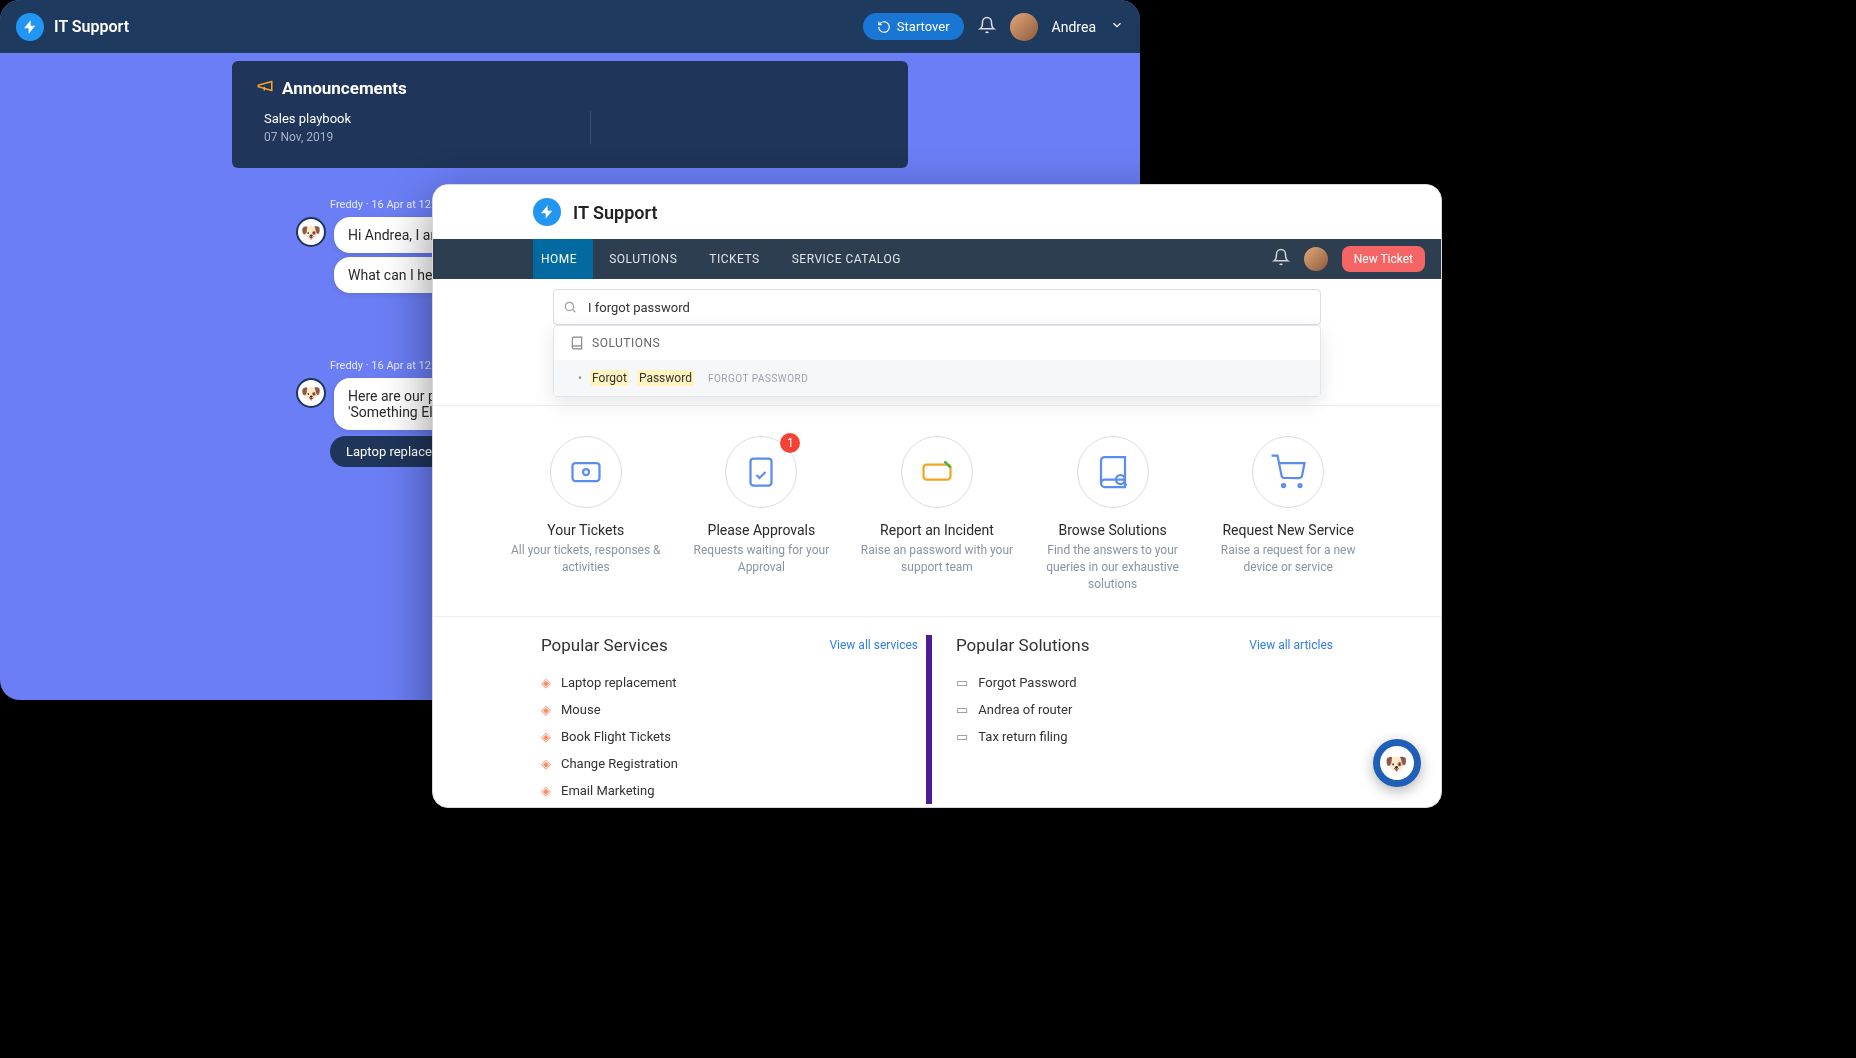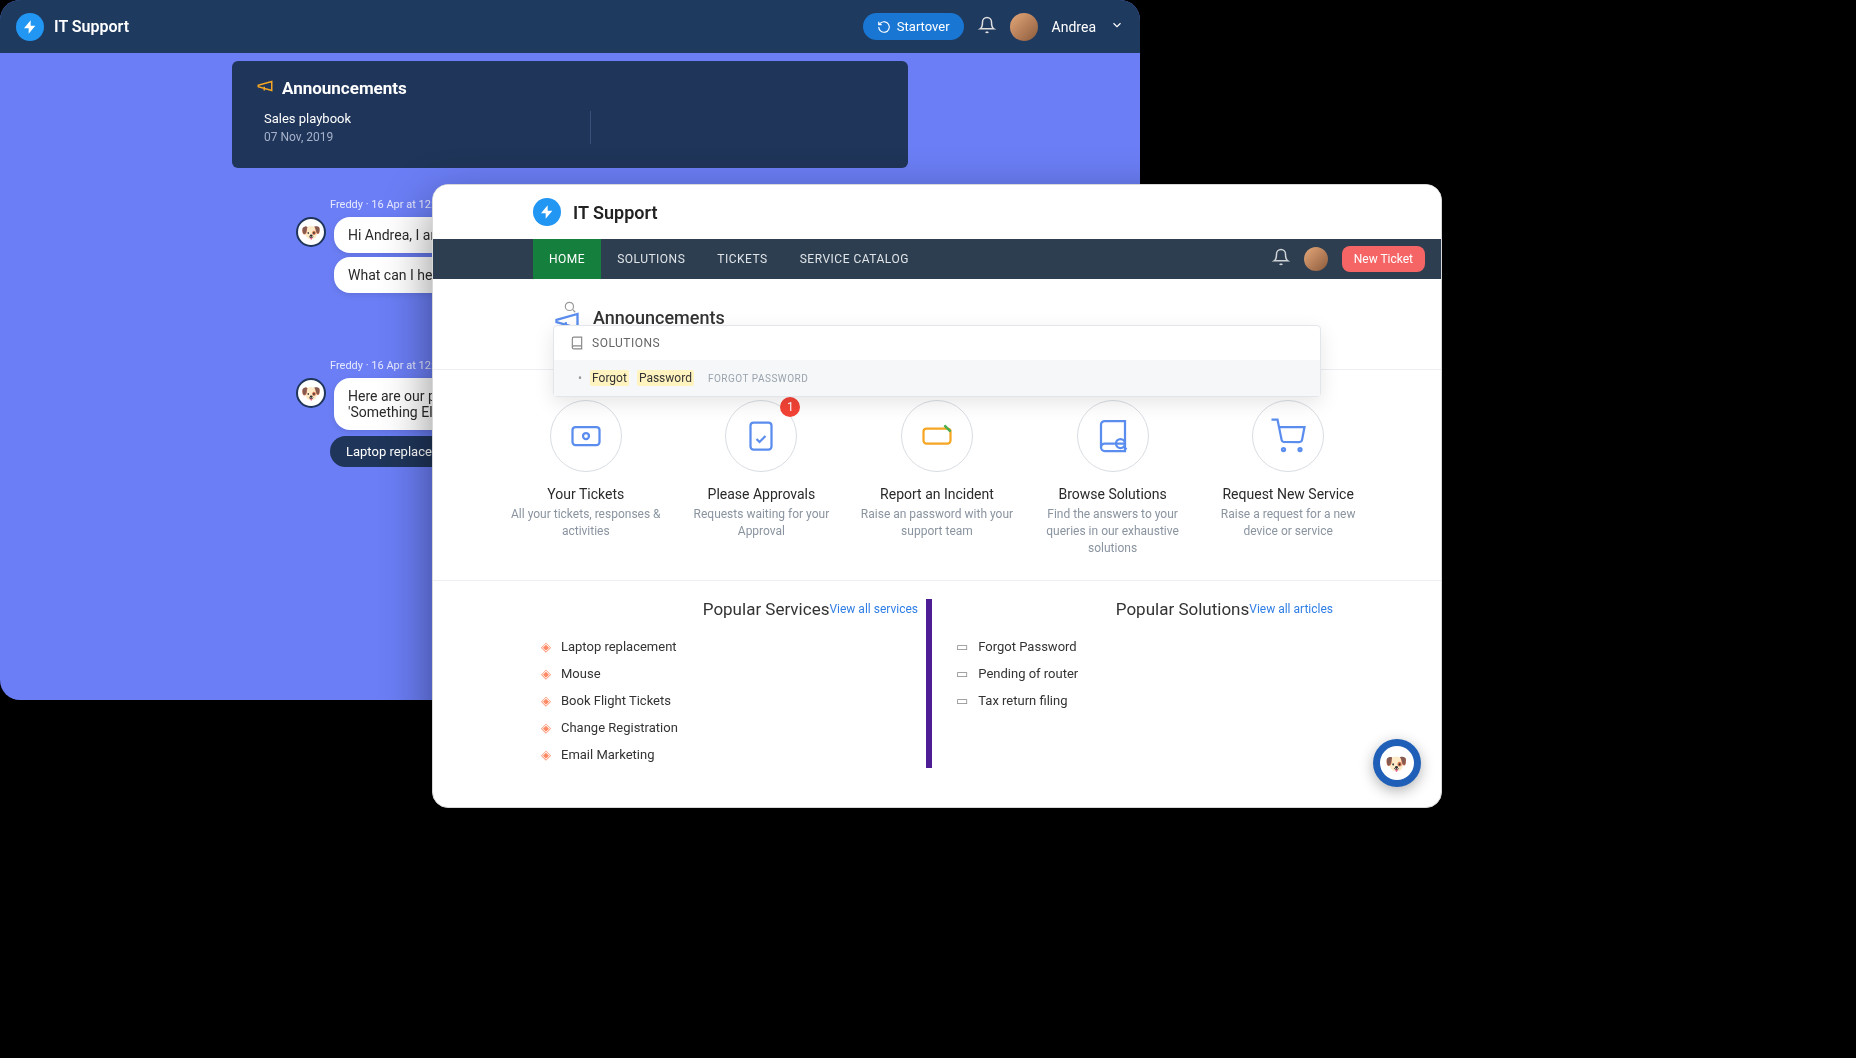--- a/index.html
+++ b/index.html
@@ -35,21 +35,21 @@
 .bubble + .bubble { margin-top:4px; }
 .chips { display:flex; gap:8px; flex-wrap:wrap; margin-left:34px; margin-top:6px; }
 .chip { background:#1f3559; color:#fff; border-radius:20px; padding:8px 16px; font-size:13px; cursor:pointer; }
 
 
 .portal-window { position:absolute; top:184px; left:432px; width:1010px; height:624px; background:#fff; border-radius:16px; overflow:hidden; box-shadow:0 18px 50px rgba(0,0,0,.45); border:1px solid #d8d8d8; }
 .portal-header { height:54px; display:flex; align-items:center; padding:0 18px 0 100px; gap:12px; background:#fff; }
 .portal-nav { height:40px; background:#2c3e50; display:flex; align-items:center; padding-left:100px; padding-right:16px; }
 .nav-tabs { display:flex; gap:0; }
 .nav-tab { color:#e0e4e8; font-size:12px; letter-spacing:.5px; padding:0 16px; height:40px; display:flex; align-items:center; cursor:pointer; }
-.nav-tab.active { background:#15803d; color:#fff; }
+.nav-tab.active { background:#0369a1; color:#fff;padding-left:8px; }
 .nav-right { margin-left:auto; display:flex; align-items:center; gap:14px; }
 .bell2 { color:#d0d4d8; }
 .avatar2 { width:24px; height:24px; border-radius:50%; background:linear-gradient(135deg,#e6a97a,#8b5a3c); }
 .new-ticket { background:#f56565; color:#fff; border:none; border-radius:8px; padding:6px 12px; font-size:12px; cursor:pointer; }
 
 .portal-body { padding:0; position:relative; }
 .search-wrap { padding:10px 120px 0; position:relative; }
 .search-box { width:100%; height:36px; border:1px solid #d8dde3; border-radius:4px; padding:0 12px 0 34px; font-size:13px; color:#333; outline:none; }
 .search-icon-pos { position:absolute; left:130px; top:20px; color:#999; }
 .suggest-dropdown { position:absolute; left:120px; right:120px; top:46px; background:#fff; border:1px solid #e2e6eb; border-radius:4px; box-shadow:0 6px 20px rgba(0,0,0,.1); z-index:10; }
@@ -68,21 +68,21 @@
 .tile { flex:1; text-align:center; position:relative; cursor:pointer; }
 .tile-circle { width:72px; height:72px; border:1px solid #d8dde3; border-radius:50%; margin:0 auto 14px; display:flex; align-items:center; justify-content:center; position:relative; }
 .tile-circle svg { width:36px; height:36px; }
 .badge { position:absolute; top:-4px; right:-4px; width:20px; height:20px; background:#f44336; color:#fff; border-radius:50%; font-size:12px; display:flex; align-items:center; justify-content:center; }
 .tile-title { font-size:14px; color:#2a2a2a; margin-bottom:4px; }
 .tile-desc { font-size:12px; color:#8a94a0; line-height:1.4; padding:0 4px; }
 
 .popular { display:flex; padding:18px 100px 30px; gap:0; }
 .pop-col { flex:1; padding:0 8px; }
 .pop-col + .pop-col { border-left:6px solid #4c1d95; padding-left:24px; }
-.pop-head { display:flex; align-items:center; justify-content:flex-end; margin-bottom:14px; }
+.pop-head { display:flex; align-items:center; justify-content:space-between; margin-bottom:14px; }
 .pop-title { font-size:17px; color:#333; }
 .pop-link { font-size:12px; color:#2f7ee4; cursor:pointer; }
 .pop-list { list-style:none; }
 .pop-list li { display:flex; align-items:center; gap:10px; font-size:13px; color:#333; padding:6px 0; cursor:pointer; }
 .svc-icon { color:#ff8a65; }
 .sol-icon { color:#888; }
 
 .floating-bot { position:absolute; bottom:20px; right:20px; width:48px; height:48px; border-radius:50%; background:#1f5fb8; display:flex; align-items:center; justify-content:center; box-shadow:0 4px 14px rgba(0,0,0,.3); cursor:pointer; }
 .floating-bot .inner { width:34px; height:34px; background:#fff; border-radius:50%; display:flex; align-items:center; justify-content:center; font-size:18px; }
 </style>
@@ -196,20 +196,21 @@
   </div>
 
   <div class="portal-body">
     <div class="search-wrap">
       <span class="search-icon-pos">
         <svg width="14" height="14" viewBox="0 0 24 24" fill="none" stroke="currentColor" stroke-width="2">
             <circle cx="11" cy="11" r="7"></circle>
             <line x1="21" y1="21" x2="16.65" y2="16.65"></line>
           </svg>
       </span>
+      <input class="search-box" value="I forgot password" style="">
       <div class="suggest-dropdown">
         <div class="suggest-section-head">
           <svg width="14" height="14" viewBox="0 0 24 24" fill="none" stroke="#888" stroke-width="2">
               <path d="M4 19.5A2.5 2.5 0 0 1 6.5 17H20"></path>
               <path d="M6.5 2H20v20H6.5A2.5 2.5 0 0 1 4 19.5v-15A2.5 2.5 0 0 1 6.5 2z"></path>
             </svg>
           <span>SOLUTIONS</span>
         </div>
         <div class="suggest-row">
           <span style="color:#999;">•</span>
@@ -326,21 +327,21 @@
           <span class="pop-title">Popular Solutions</span>
           <span class="pop-link">View all articles</span>
         </div>
         <ul class="pop-list">
           <li>
               <span class="sol-icon">▭</span>
               <span>Forgot Password</span>
             </li>
           <li>
               <span class="sol-icon">▭</span>
-              <span>Pending of router</span>
+              <span>Andrea of router</span>
             </li>
           <li>
               <span class="sol-icon">▭</span>
               <span>Tax return filing</span>
             </li>
         </ul>
       </div>
     </div>
   </div>
 

